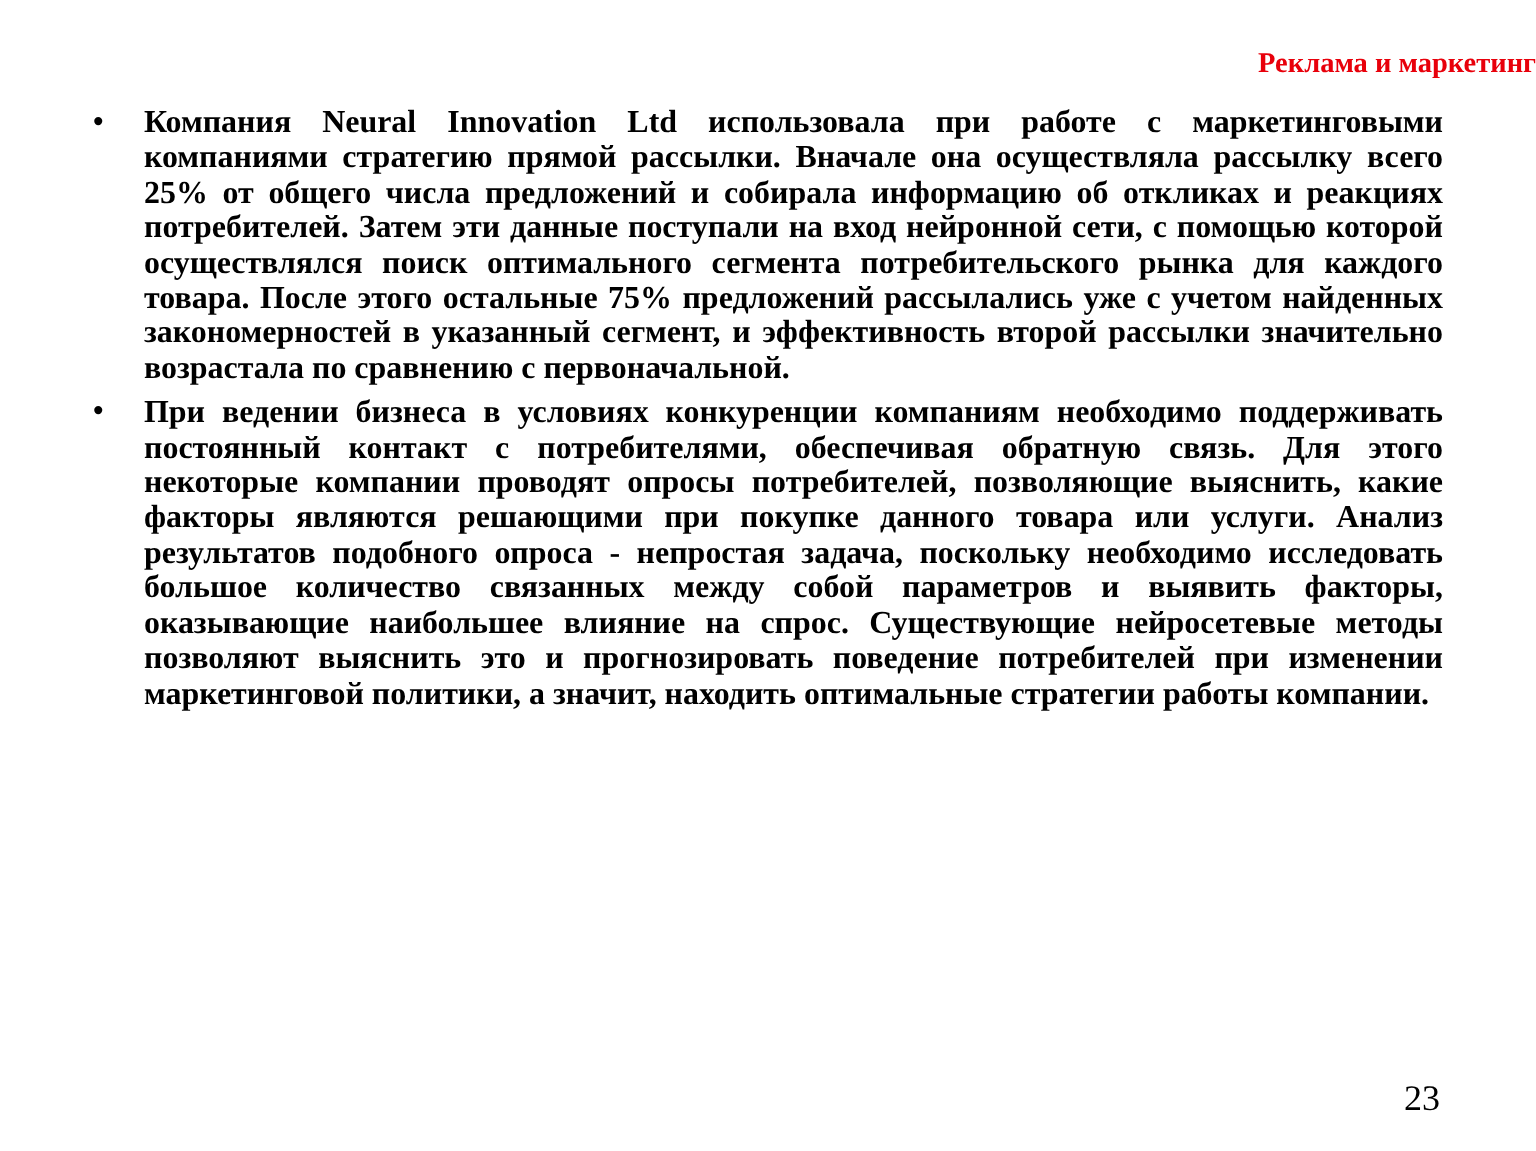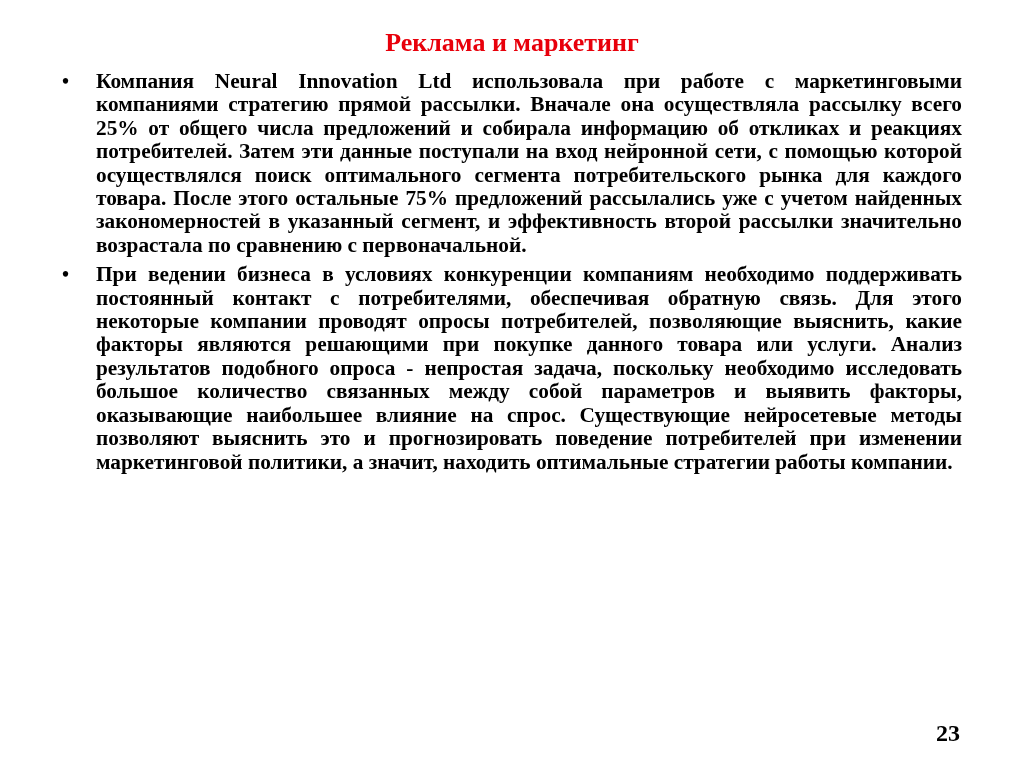--- a/index.html
+++ b/index.html
@@ -13,23 +13,23 @@
       position: relative;
       overflow: hidden;
       font-family: "Liberation Serif", "DejaVu Serif", serif;
       color: #000000;
     }
     .slide-title {
       position: absolute;
       top: 26px;
       left: 0;
       width: 1024px;
-      text-align: center;
+      text-align: right;
       font-weight: bold;
-      font-size: 26px;
+      font-size: 19px;
       color: #e8000b;
       line-height: 34px;
     }
     .content {
       position: absolute;
       top: 70px;
       left: 62px;
       width: 900px;
     }
     .bullet-item {
@@ -45,21 +45,21 @@
       position: absolute;
       left: 0;
       top: 0;
       font-size: 20px;
     }
     .page-number {
       position: absolute;
       left: 936px;
       top: 747px;
       transform: translateY(-100%);
-      font-weight: bold;
+      font-weight: normal;
       font-size: 24px;
       line-height: 28px;
     }
   </style>
 </head>
 <body>
 
 <div class="slide-title">Реклама и маркетинг</div>
 
 <div class="content">

